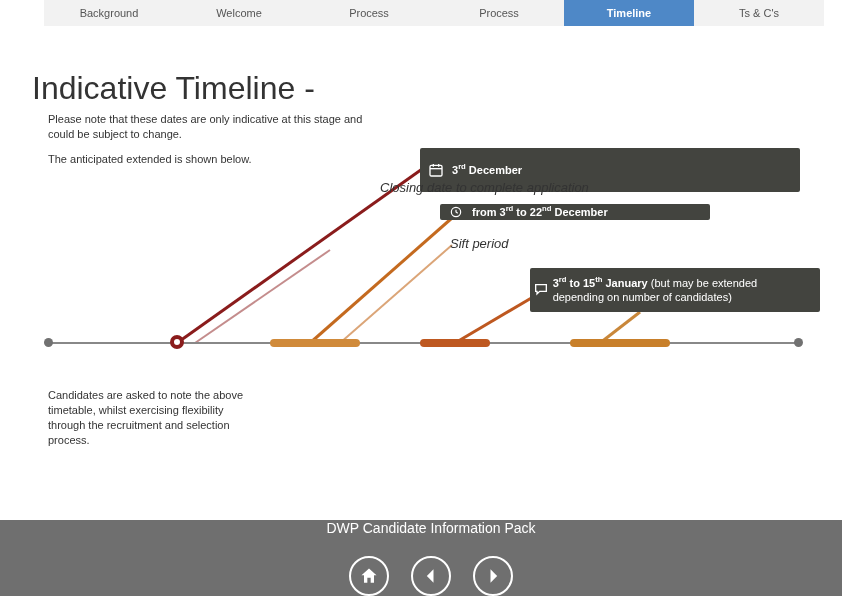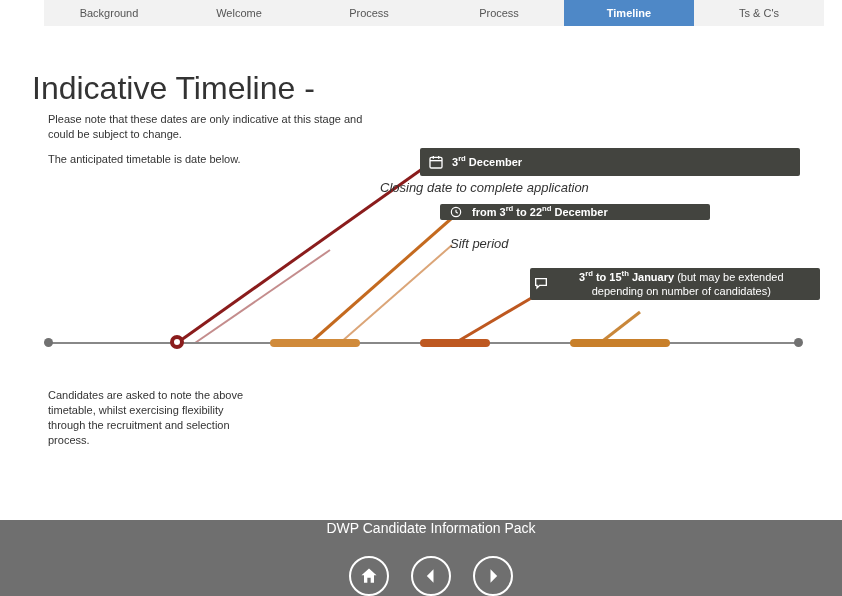--- a/index.html
+++ b/index.html
@@ -16,27 +16,27 @@
 
 .intro { position:absolute; left:48px; top:112px; width:340px; font-size:11px; line-height:1.35; color:#333; }
 .intro p { margin-bottom:10px; }
 
 
 .event-box { position:absolute; background:#43443f; color:#fff; font-size:11px; display:flex; align-items:center; border-radius:2px; }
 .event-box .icn { width:28px; height:28px; display:flex; align-items:center; justify-content:center; margin:0 2px; }
 .event-box .txt { padding:6px 10px 6px 0; line-height:1.25; }
 .event-label { position:absolute; font-size:13px; color:#333;font-style:italic; }
 
-.box1 { left:420px; top:148px; width:380px; height:28px; }
+.box1 { left:420px; top:148px; width:380px; height:44px; }
 .lbl1 { left:380px; top:180px; }
 
 .box2 { left:440px; top:204px; width:270px; height:16px; }
 .lbl2 { left:450px; top:236px; }
 
-.box3 { left:530px; top:268px; width:290px; height:32px;text-align:center; }
+.box3 { left:530px; top:268px; width:290px; height:44px; }
 
 
 .axis { position:absolute; left:48px; top:342px; width:750px; height:2px; background:#888; }
 .dot-start, .dot-end { position:absolute; top:338px; width:9px; height:9px; background:#717171; border-radius:50%; }
 .dot-start { left:44px; }
 .dot-end { left:794px; }
 
 
 .seg { position:absolute; top:339px; height:8px; border-radius:4px; }
 .seg1 { left:270px; width:90px; background:#d08a3a; }
@@ -70,21 +70,21 @@
   <div class="tab">Process</div>
   <div class="tab">Process</div>
   <div class="tab active">Timeline</div>
   <div class="tab">Ts &amp; C's</div>
 </div>
 
 <h1 class="heading">Indicative Timeline -</h1>
 
 <div class="intro">
   <p>Please note that these dates are only indicative at this stage and could be subject to change.</p>
-  <p>The anticipated timetable is date below.</p>
+  <p>The anticipated extended is shown below.</p>
 </div>
 
 <svg class="lines">
 
   <line x1="177" y1="343" x2="432" y2="162" stroke="#8a1c1c" stroke-width="3"></line>
 
   <line x1="195" y1="343" x2="330" y2="250" stroke="#8a1c1c" stroke-width="2" opacity="0.5"></line>
 
   <line x1="310" y1="343" x2="452" y2="218" stroke="#c46a1f" stroke-width="3"></line>
   <line x1="340" y1="343" x2="452" y2="245" stroke="#c46a1f" stroke-width="2" opacity="0.6"></line>

